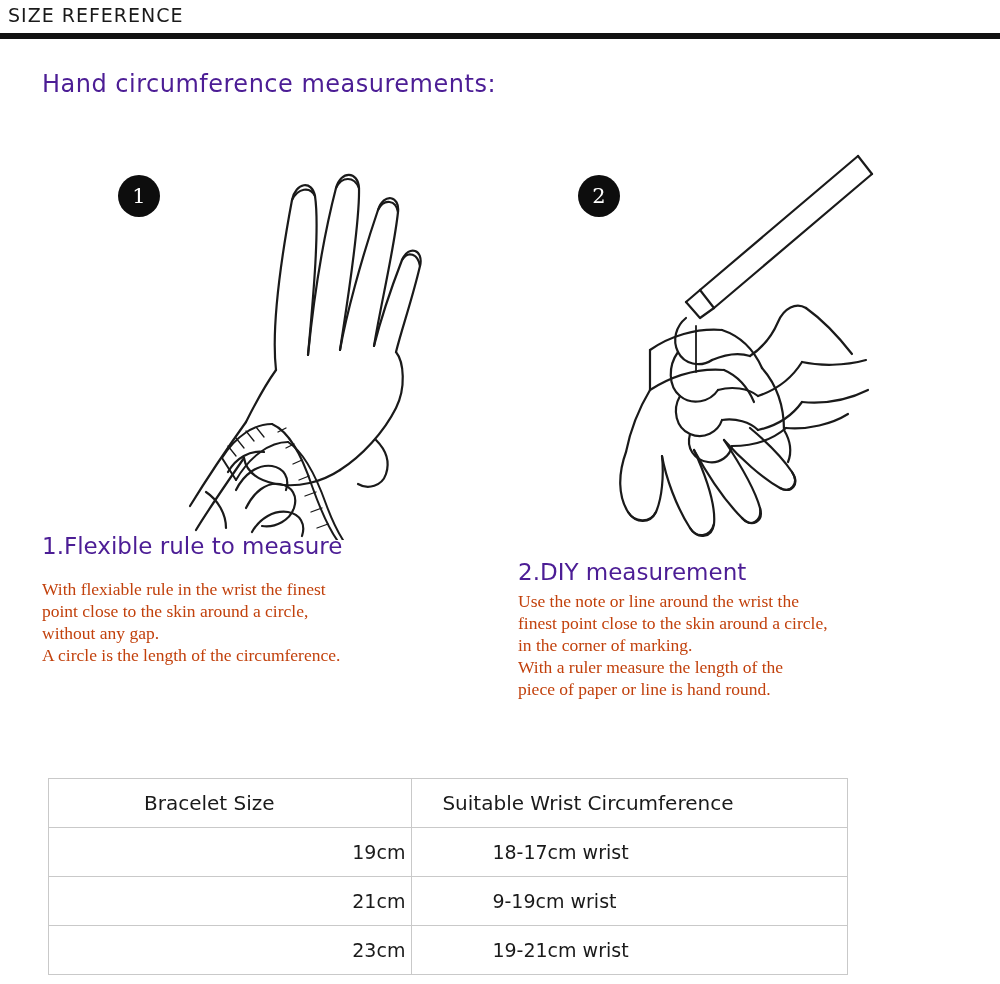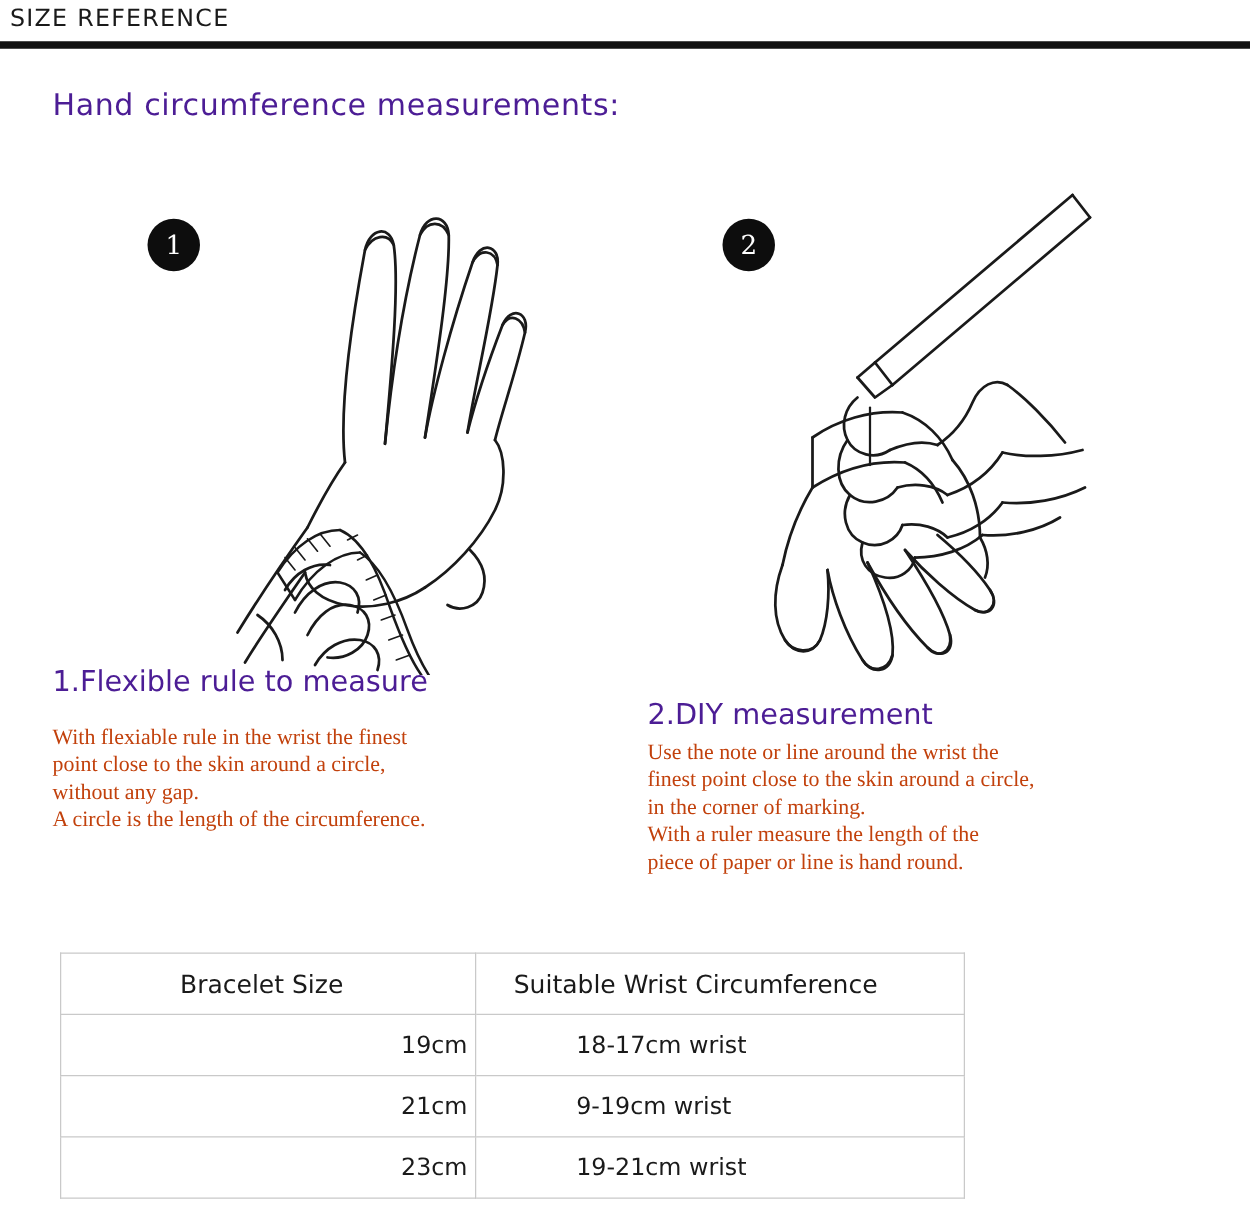--- a/index.html
+++ b/index.html
@@ -96,22 +96,22 @@
     white-space: pre-line;
     font-family: Liberation Serif, serif;
   }
   .step-body-left { left: 42px; top: 578px; width: 440px; }
   .step-body-right { left: 518px; top: 590px; width: 470px; }
 
   
   .size-table {
     position: absolute;
     left: 48px;
-    top: 762px;
-    width: 724px;
+    top: 778px;
+    width: 800px;
     border-collapse: collapse;
     font-size: 19px;
   }
   .size-table td {
     border: 1px solid #c9c9c9;
     height: 48px;
     text-align: center;
     color: #1a1a1a;
     padding: 0 6px;
   }

